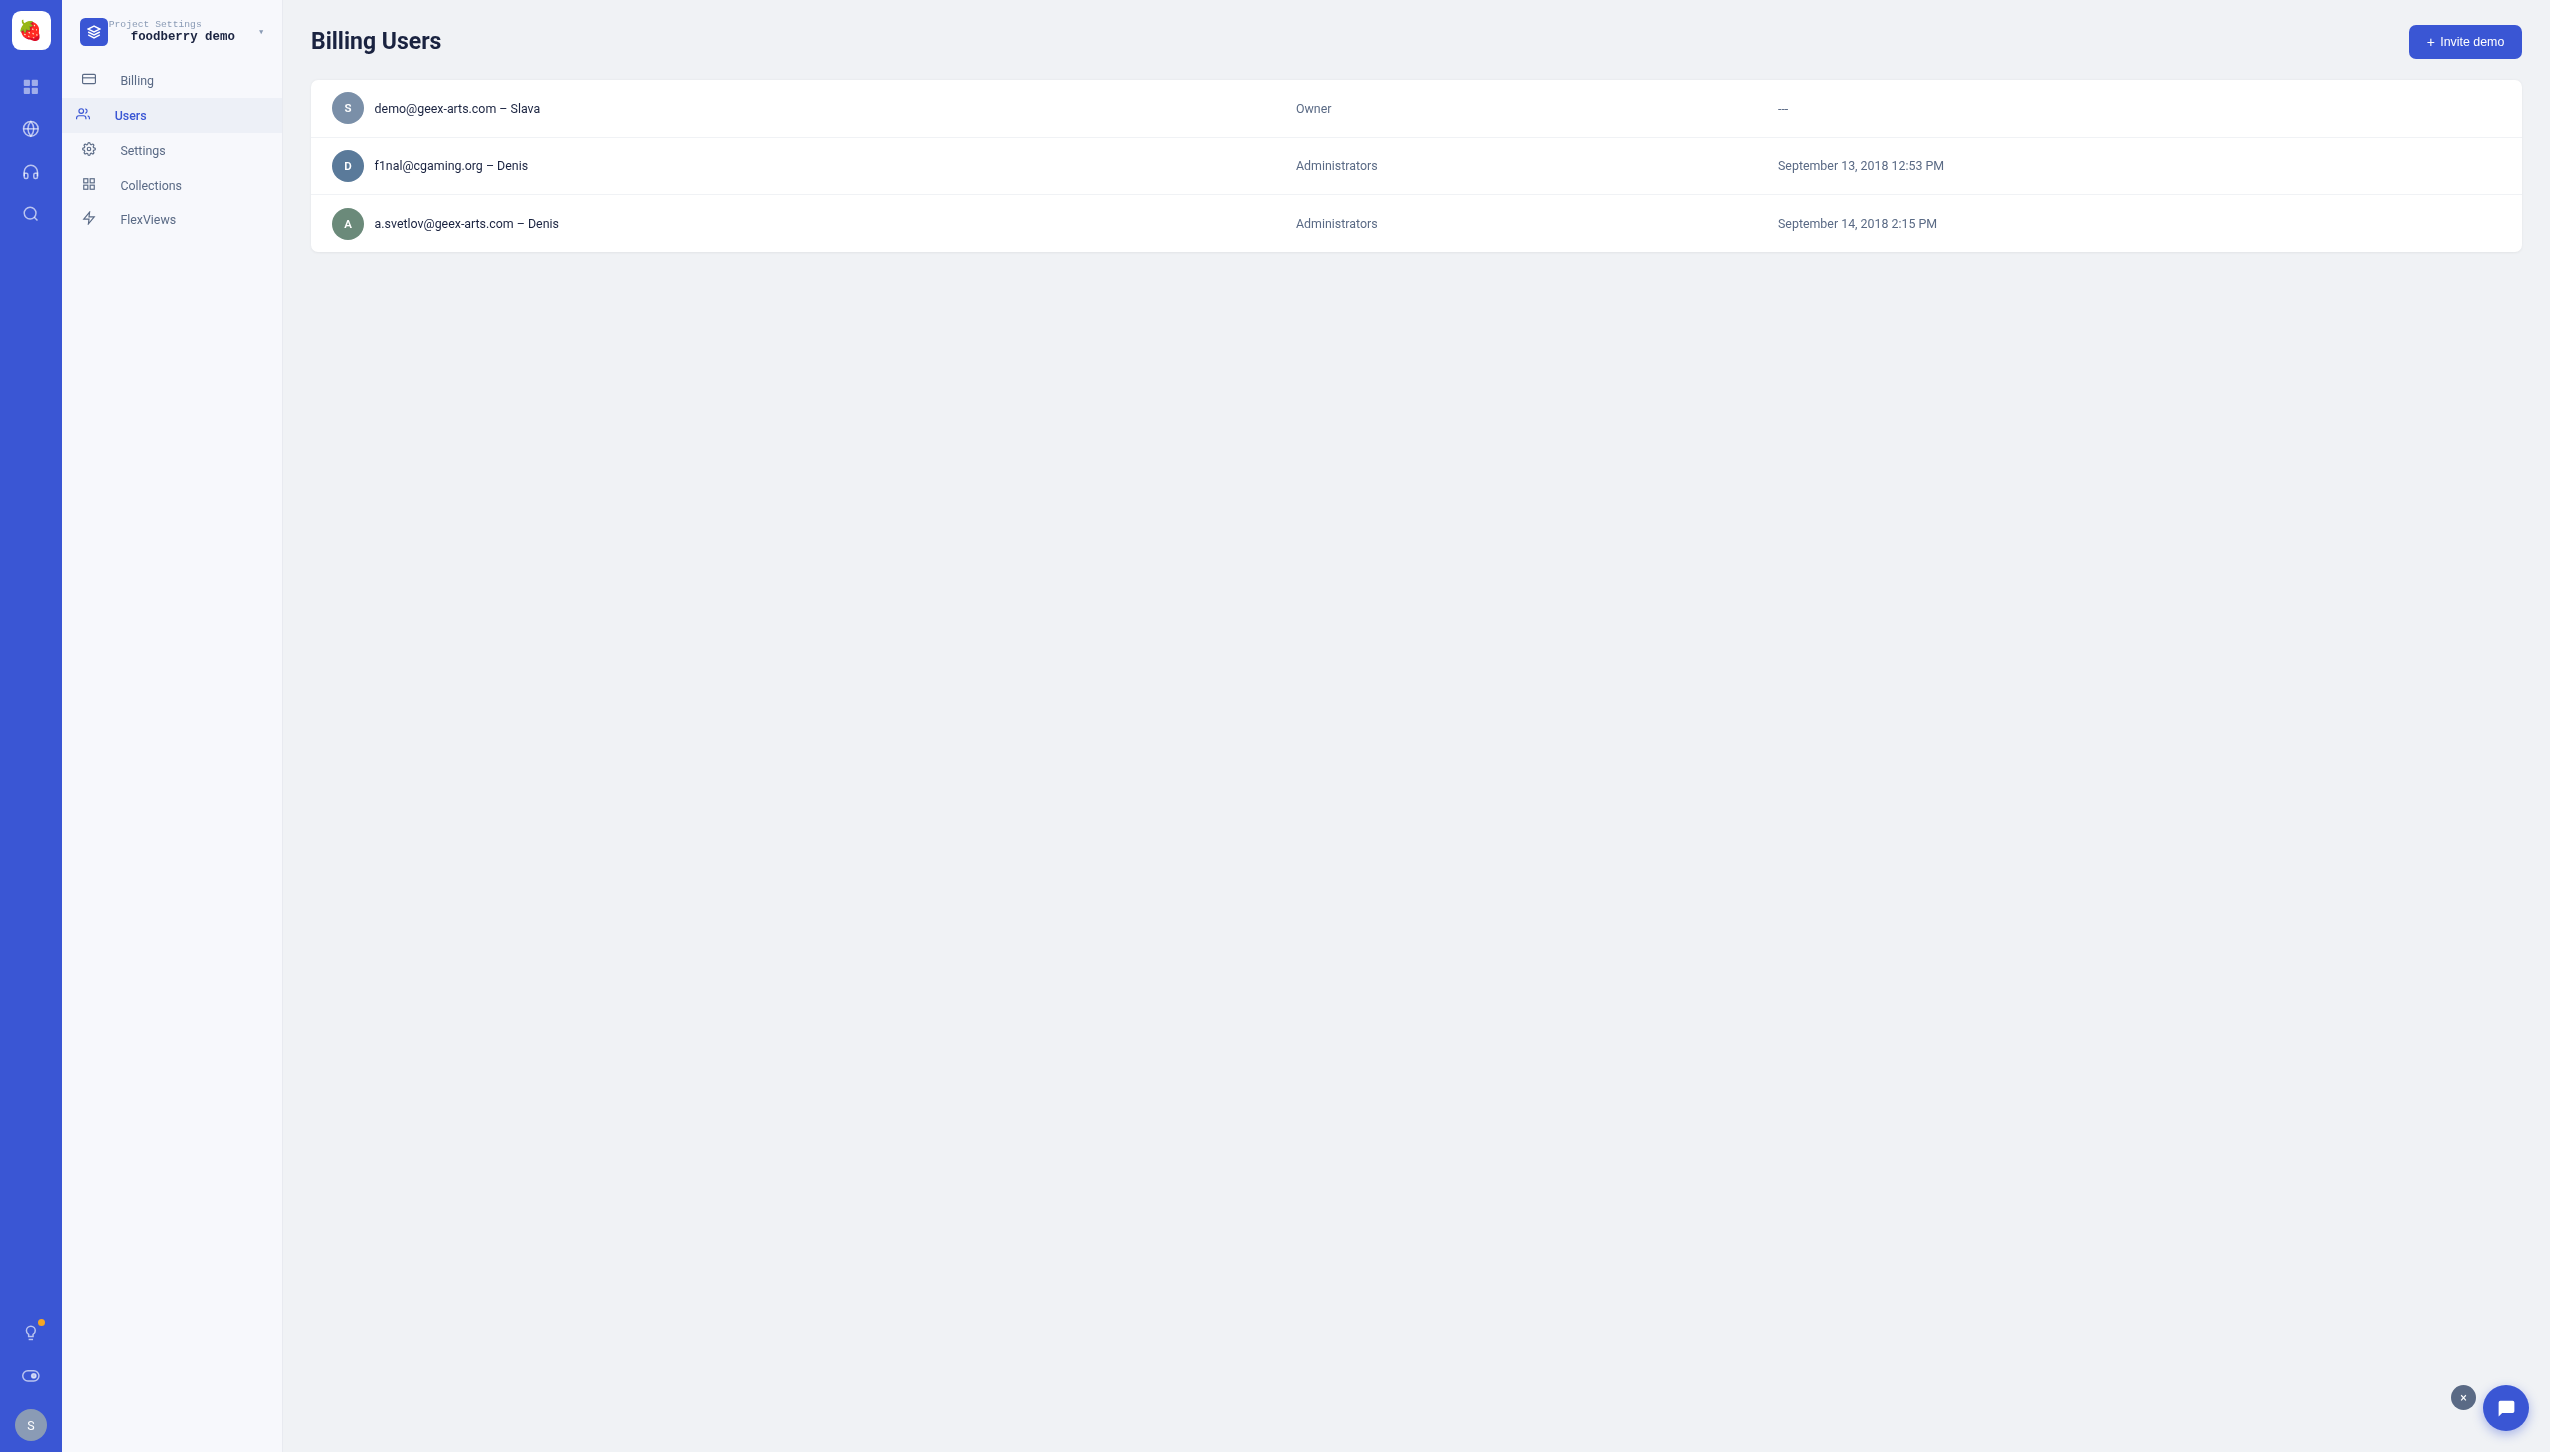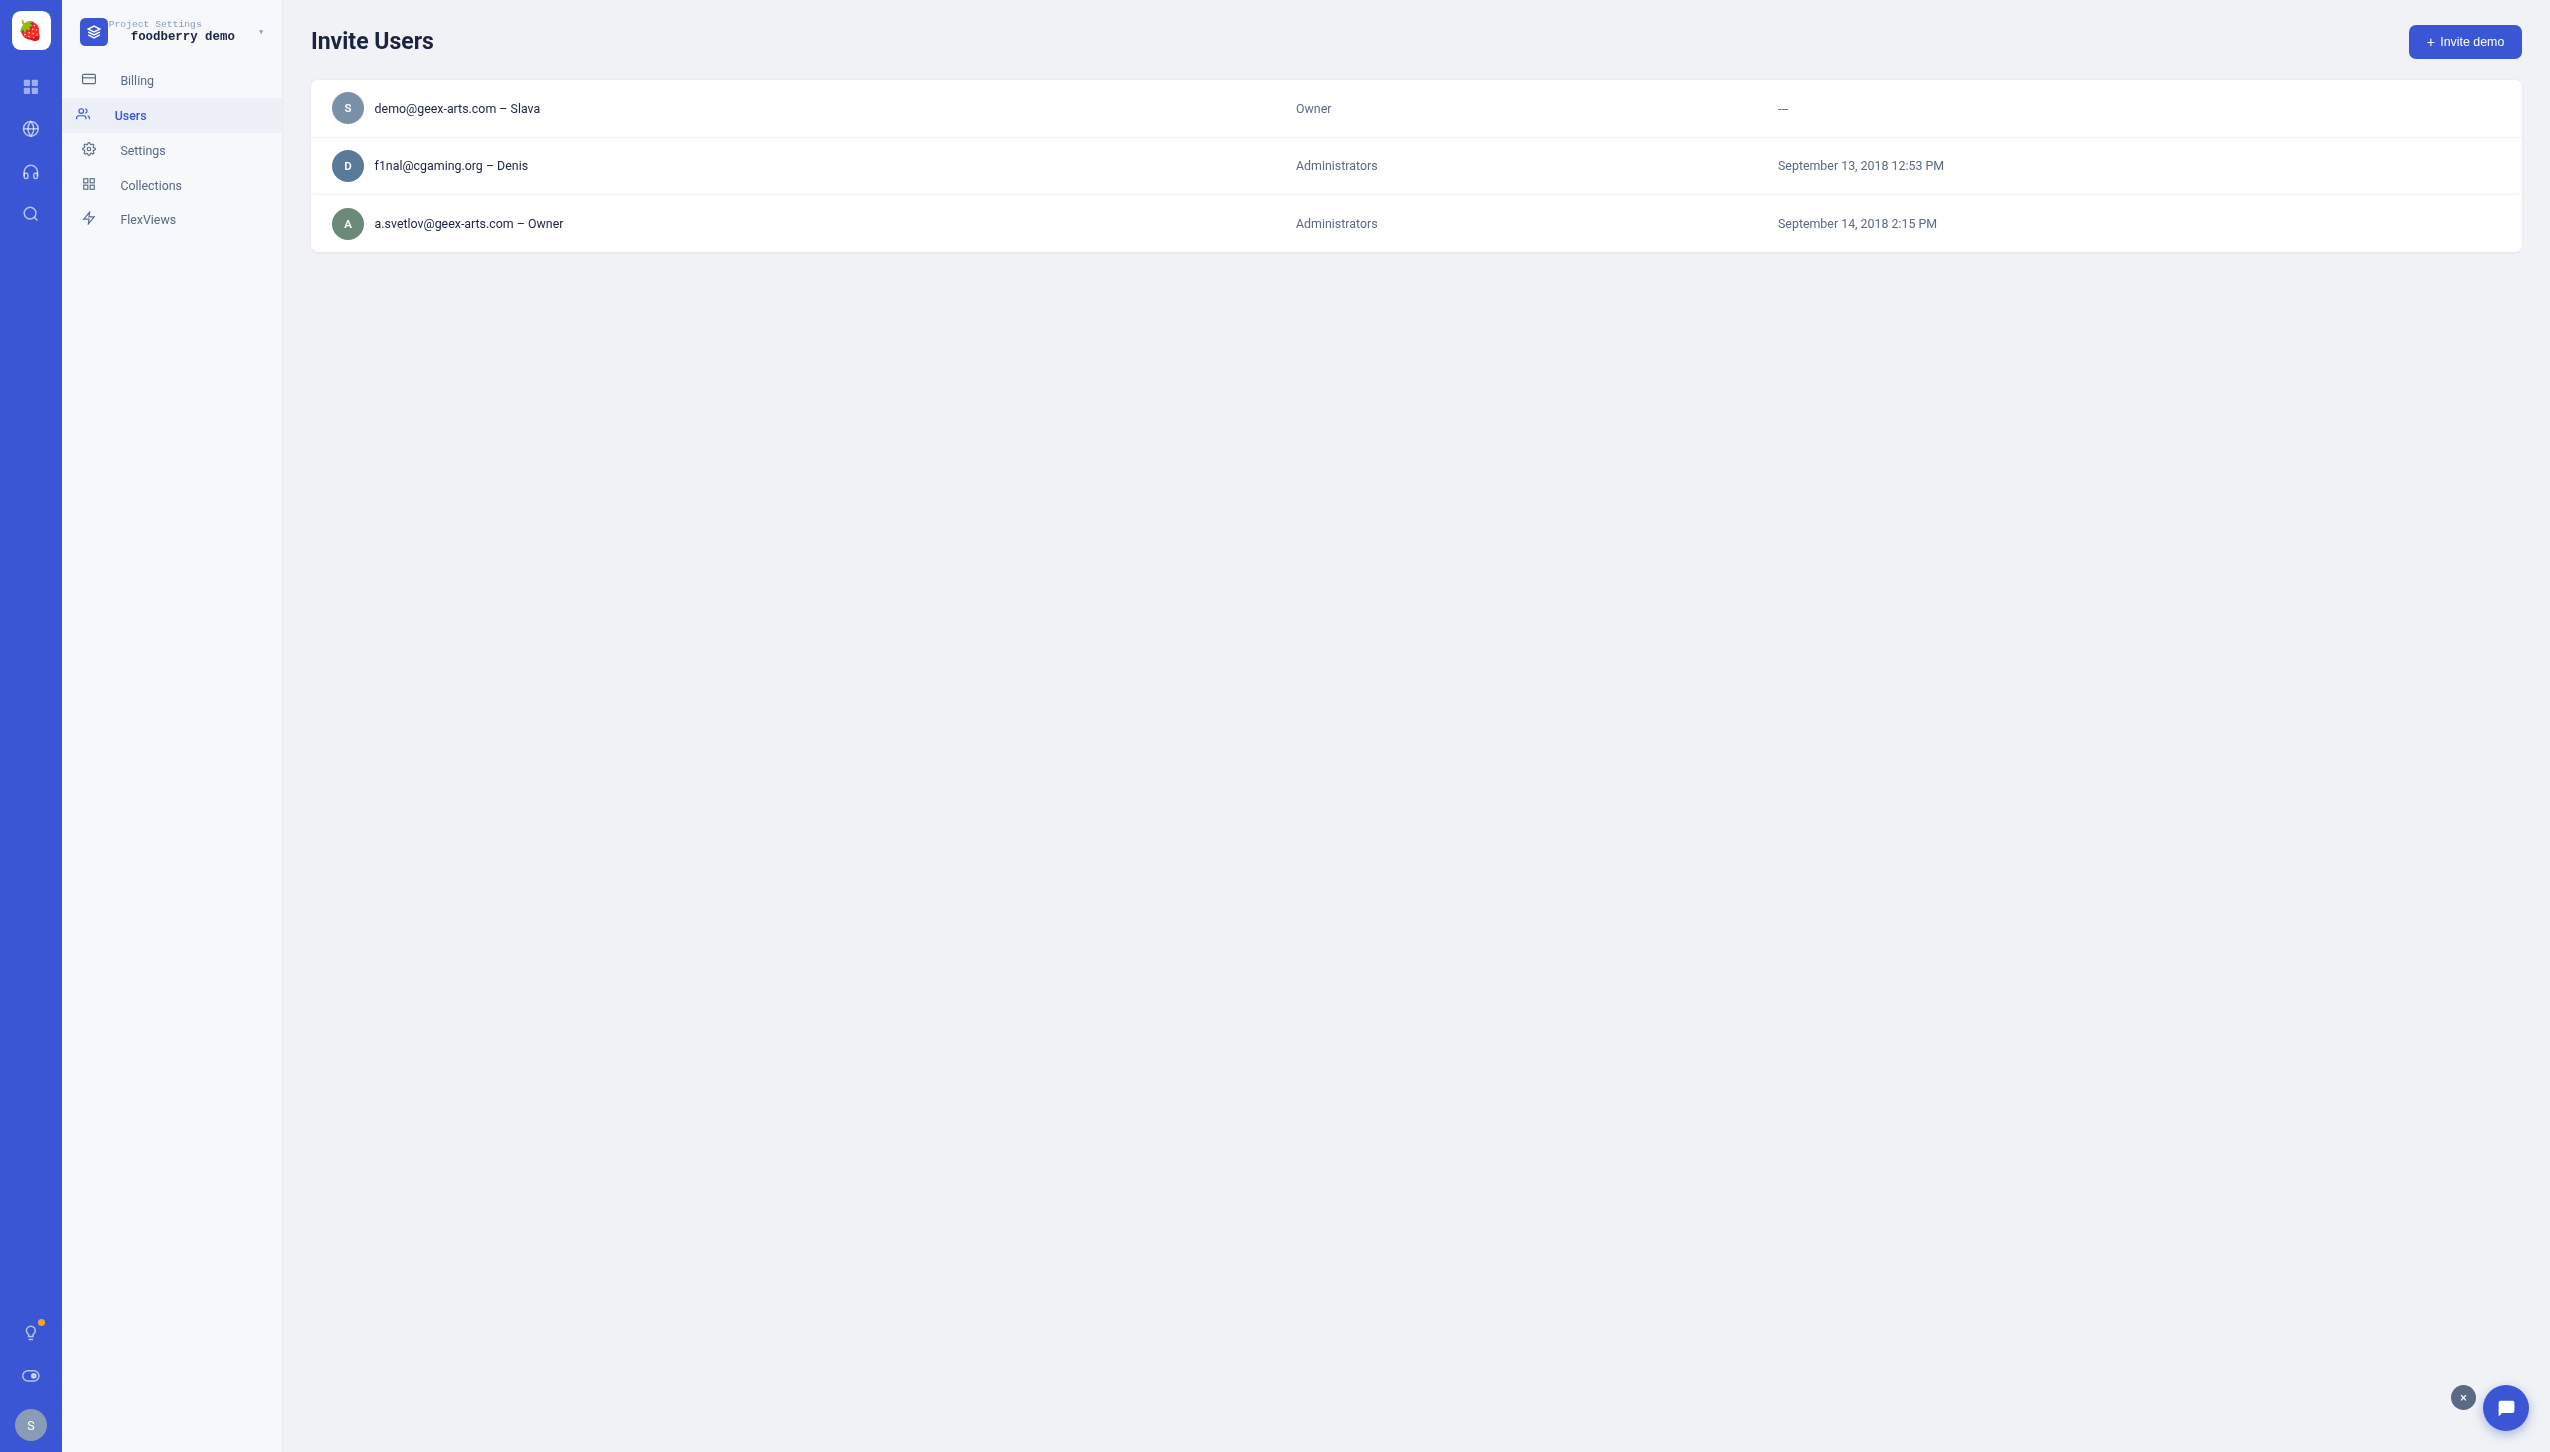--- a/index.html
+++ b/index.html
@@ -334,21 +334,21 @@
           <polygon points="13 2 3 14 12 14 11 22 21 10 12 10 13 2"></polygon>
         </svg>
       </span>
       <span>FlexViews</span>
     </div>
   </nav>
 </div>
 
 <div class="main-content">
   <div class="page-header">
-    <h1 class="page-title">Invite Users</h1>
+    <h1 class="page-title">Billing Users</h1>
     <button class="invite-btn">
       <span style="font-size:14px;font-weight:300;">+</span>
       <span>Invite demo</span>
     </button>
   </div>
 
   <div class="users-table">
 
     <div class="table-row">
       <div class="user-cell">
@@ -370,21 +370,21 @@
       </div>
       <div class="access-group">Administrators</div>
       <div class="date-added">September 13, 2018 12:53 PM</div>
     </div>
 
     <div class="table-row">
       <div class="user-cell">
         <div class="user-avatar" style="background: #6b8a7a;">
           <span style="font-size:11.5px; font-weight:600;">A</span>
         </div>
-        <span class="user-name">a.svetlov@geex-arts.com – Owner</span>
+        <span class="user-name">a.svetlov@geex-arts.com – Denis</span>
       </div>
       <div class="access-group">Administrators</div>
       <div class="date-added">September 14, 2018 2:15 PM</div>
     </div>
   </div>
 </div>
 
 <div class="chat-widget">
   <div class="chat-close">
     <span>×</span>

